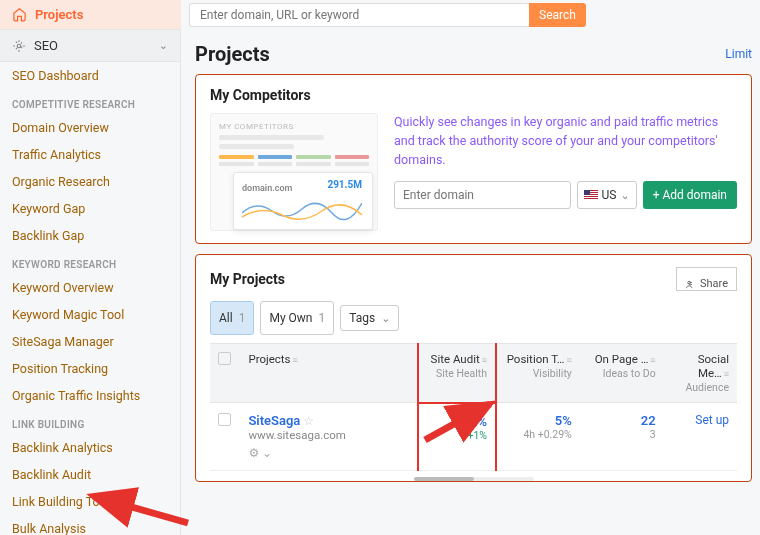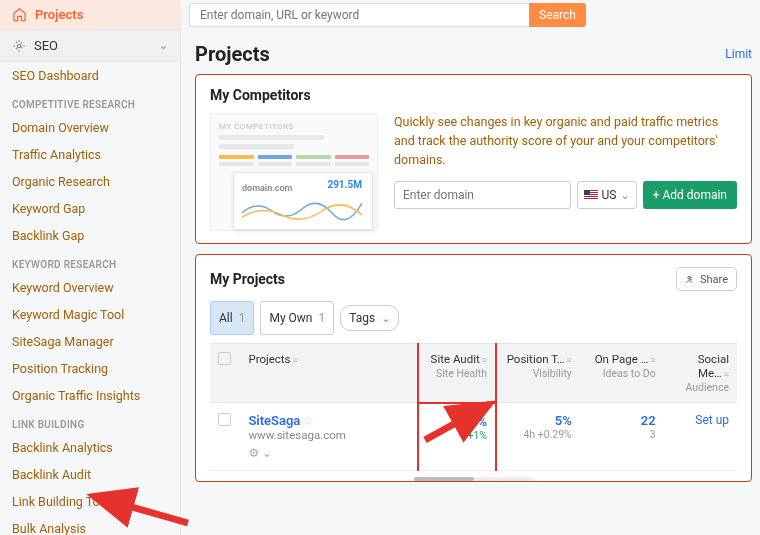--- a/index.html
+++ b/index.html
@@ -29,35 +29,35 @@
 .il-label{font-size:8px;color:#bbb;letter-spacing:.5px}
 .il-bar{height:5px;background:#e8e8e8;border-radius:2px;margin-top:4px}
 .il-cols{display:flex;gap:4px;margin-top:6px}
 .il-col{flex:1}
 .il-sm{height:4px;border-radius:1px;margin-bottom:3px}
 .il-sub{position:absolute;left:22px;top:58px;width:140px;height:58px;background:#fff;border:1px solid #e5e5e5;border-radius:3px;box-shadow:0 2px 6px rgba(0,0,0,.08);padding:6px 8px}
 .il-dom{font-size:9px;color:#888;font-weight:600}
 .il-num{font-size:10px;color:#2b8be5;font-weight:700;position:absolute;right:10px;top:6px}
 .il-wave{position:absolute;left:8px;right:8px;bottom:6px;height:28px}
 .comp-right{flex:1}
-.comp-desc{font-size:12.5px;color:#a16207;line-height:1.5;margin-bottom:12px}
+.comp-desc{font-size:12.5px;color:#8b5cf6;line-height:1.5;margin-bottom:12px}
 .comp-controls{display:flex;gap:6px}
 .domain-input{flex:1;height:28px;border:1px solid #ccc;border-radius:3px;padding:0 8px;font-size:12px;color:#888}
 .country-sel{height:28px;border:1px solid #ccc;border-radius:3px;padding:0 6px;font-size:12px;display:flex;align-items:center;gap:4px;background:#fff;cursor:pointer}
 .flag{width:14px;height:10px;display:inline-block;background:linear-gradient(#b22234 0 10%,#fff 10% 20%,#b22234 20% 30%,#fff 30% 40%,#b22234 40% 50%,#fff 50% 60%,#b22234 60% 70%,#fff 70% 80%,#b22234 80% 90%,#fff 90% 100%);position:relative}
 .flag::before{content:"";position:absolute;left:0;top:0;width:6px;height:5px;background:#3c3b6e}
 .add-btn{height:28px;background:#1a9c6b;color:#fff;border:none;border-radius:3px;padding:0 10px;font-size:12px;cursor:pointer}
 .projects-card{padding:12px 14px 0}
 .proj-head{display:flex;align-items:center;justify-content:space-between;margin-bottom:10px}
-.share-btn{height:24px;border:1px solid #ccc;background:#fff;border-radius:5px;padding:0 8px;font-size:11px;color:#555;display:flex;align-items:center;gap:4px;cursor:pointer}
+.share-btn{height:24px;border:1px solid #ccc;background:#fff;border-radius:0;padding:0 8px;font-size:11px;color:#555;display:flex;align-items:flex-end;gap:4px;cursor:pointer}
 .filters{display:flex;gap:6px;align-items:center;margin-bottom:8px}
 .filter-chip{height:26px;border:1px solid #ccc;border-radius:3px;padding:16px 8px;font-size:12px;display:flex;align-items:center;gap:4px;background:#fff;cursor:pointer}
 .filter-chip.active{background:#d6e8f7;border-color:#a9cdeb}
 .count{color:#999;margin-left:2px}
-.tags-sel{height:26px;border:1px solid #ccc;border-radius:10px;padding:0 8px;font-size:12px;background:#fff;display:flex;align-items:center;gap:6px;cursor:pointer}
+.tags-sel{height:26px;border:1px solid #ccc;border-radius:3px;padding:0 8px;font-size:12px;background:#fff;display:flex;align-items:center;gap:6px;cursor:pointer}
 .proj-search{height:26px;border:1px solid #ccc;border-radius:3px;padding:0 8px 0 24px;font-size:12px;color:#888;background:#fff;width:180px;position:relative}
 .search-wrap{position:relative}
 .sicon{position:absolute;left:6px;top:5px;color:#aaa;font-size:12px}
 .table{width:100%;border-collapse:collapse}
 .table th{background:#f3f4f5;text-align:left;padding:8px 8px;font-size:11px;font-weight:400;color:#666;border-top:1px solid #e5e5e5;border-bottom:1px solid #e5e5e5;vertical-align:top}
 .table th .hlabel{color:#333;font-size:11.5px}
 .table th .hsub{color:#999;font-size:10.5px;display:block;margin-top:1px}
 .sort-ic{color:#bbb;font-size:9px;margin-left:2px}
 .table td{padding:10px 8px;font-size:12px;vertical-align:top;border-bottom:1px solid #eee}
 .chk{width:13px;height:13px;border:1px solid #ccc;border-radius:2px}

